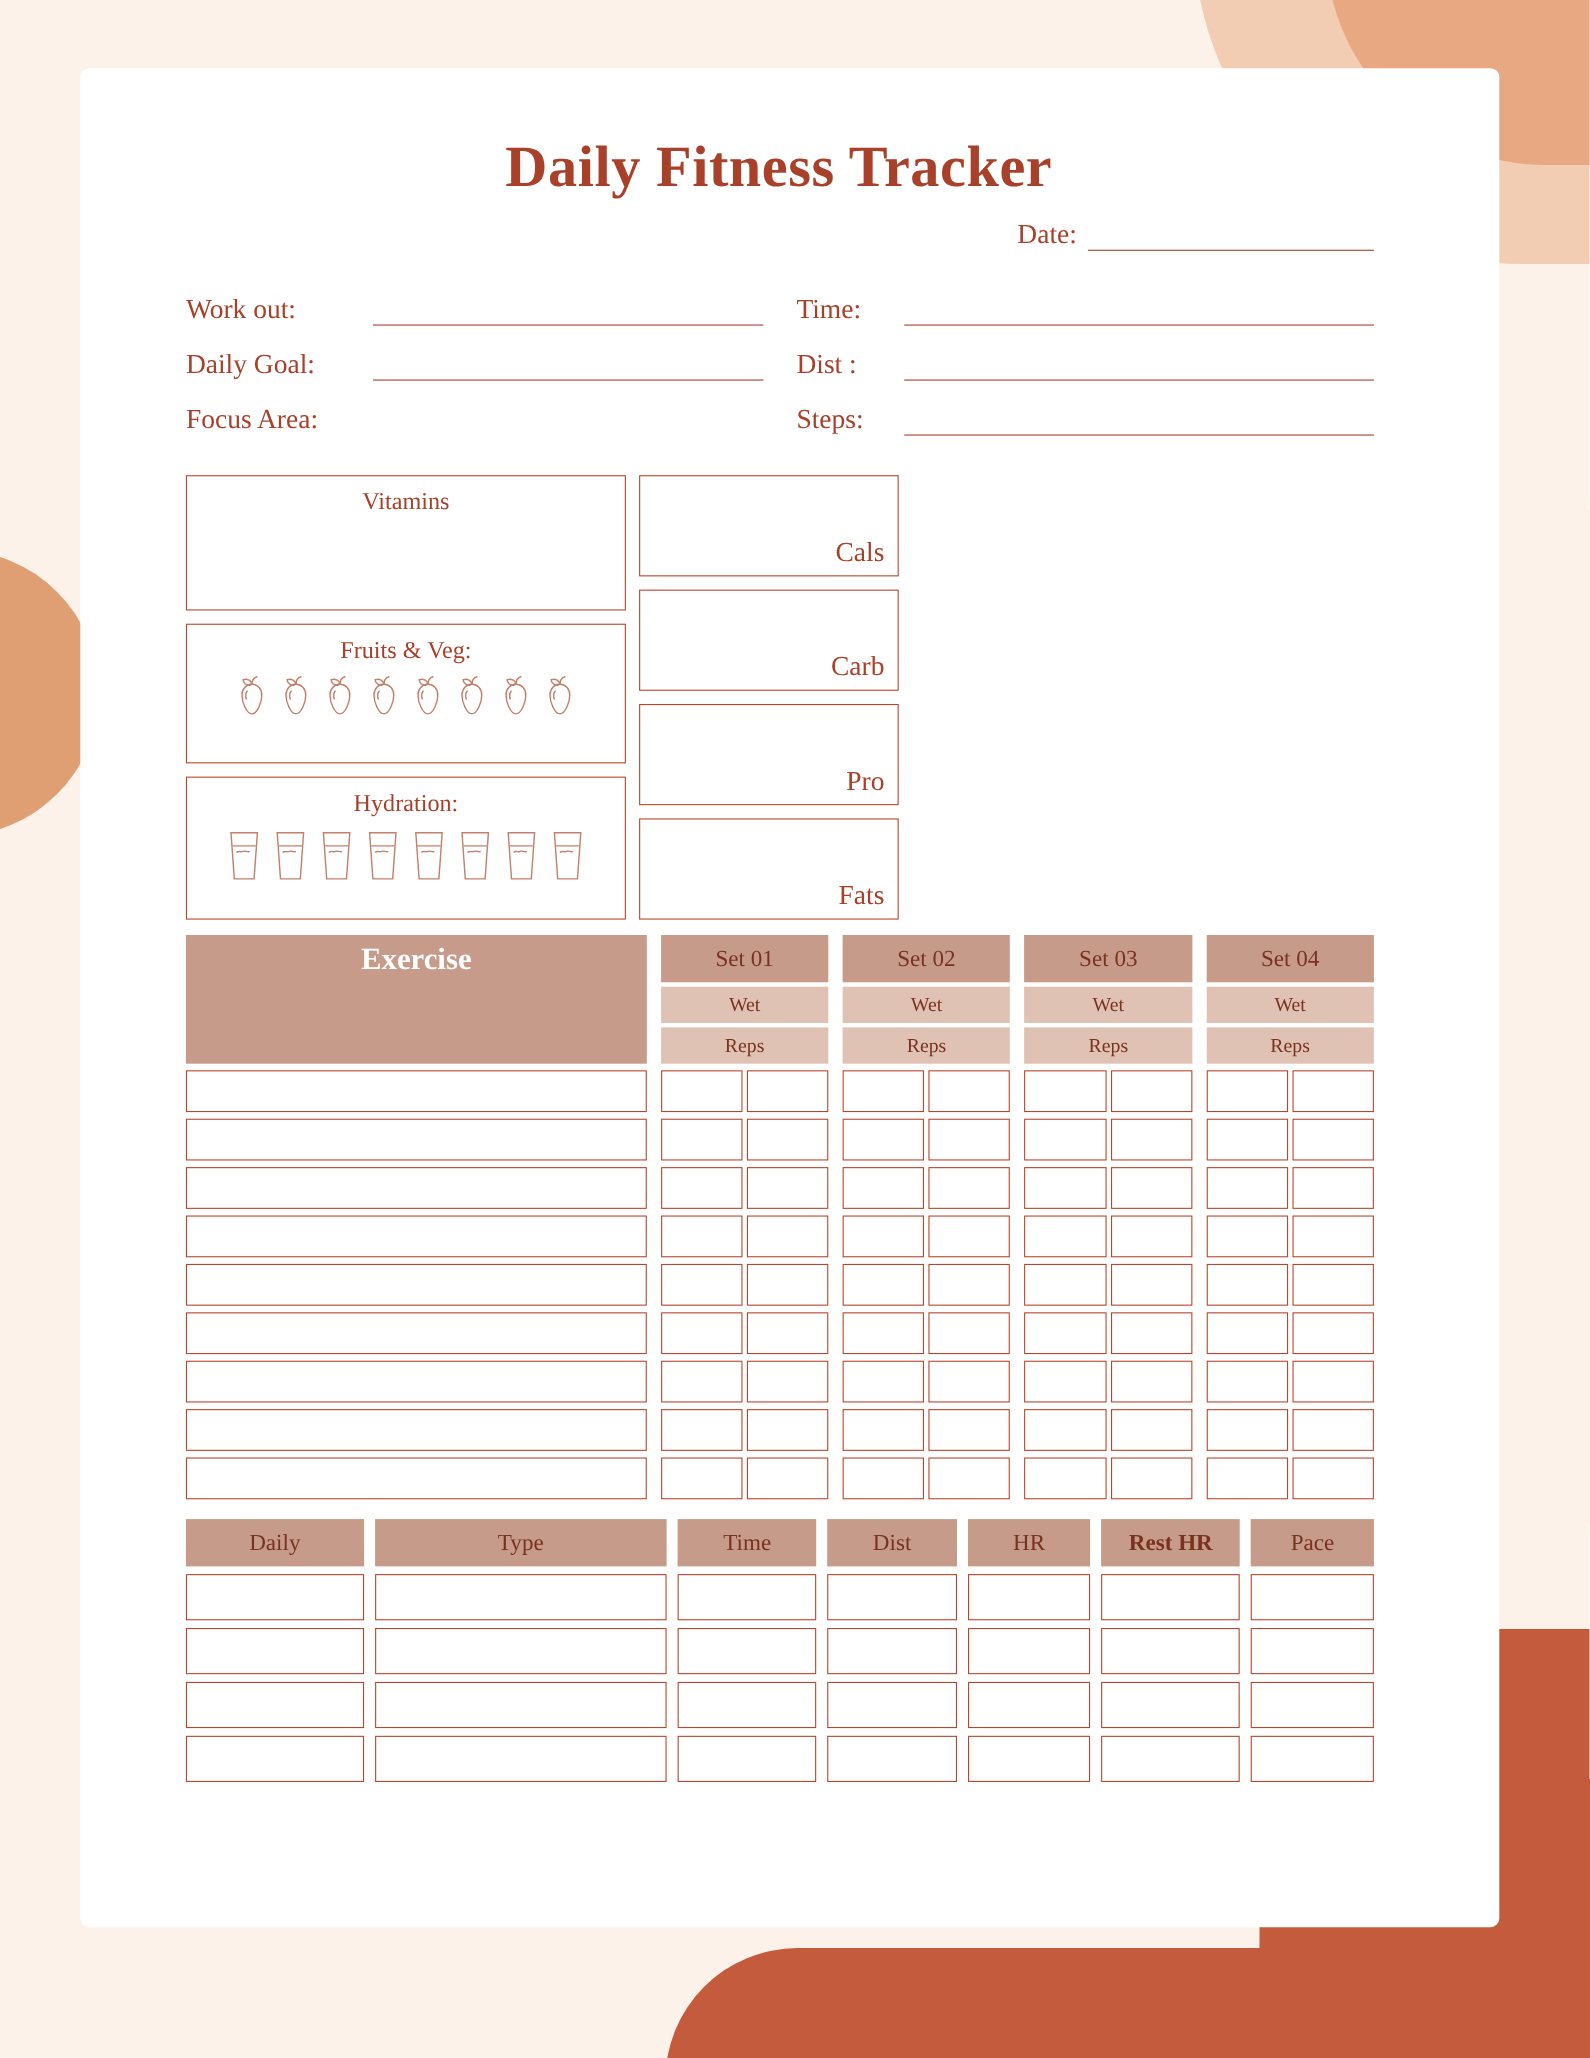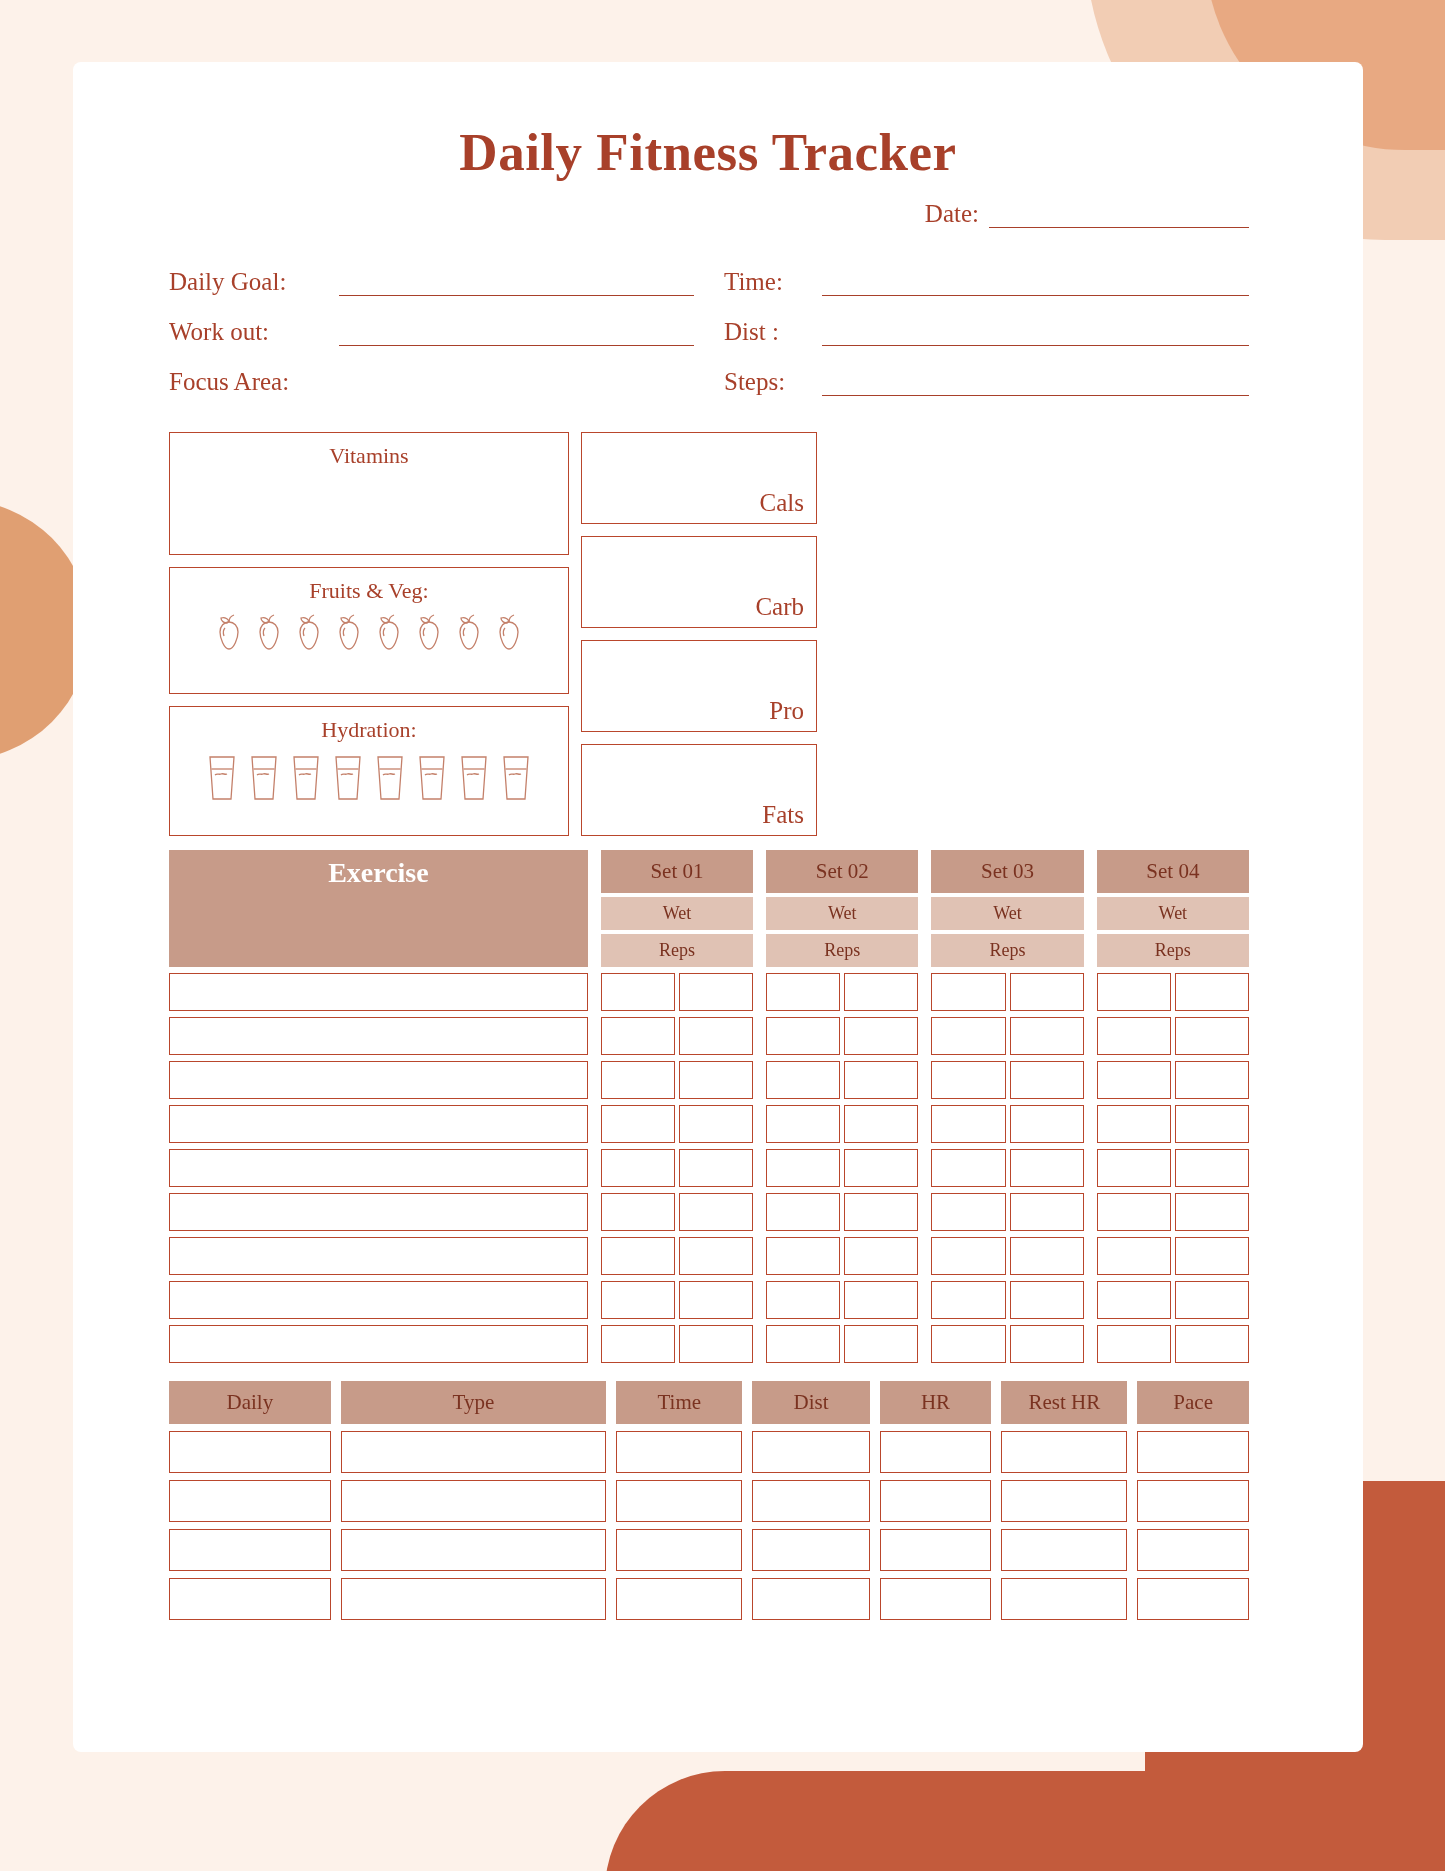--- a/index.html
+++ b/index.html
@@ -252,21 +252,21 @@
   }
   .c-cell {
     height: 42px;
     border: 1.6px solid #b9462c;
   }
   .w-date { width: 168px; }
   .w-type { width: 276px; }
   .w-time { width: 131px; }
   .w-dist { width: 122px; }
   .w-hr   { width: 116px; }
-  .w-rest { width: 131px; }
+  .w-rest { width: 131px; font-weight: bold; }
   .w-pace { width: 116px; }
 </style>
 </head>
 <body>
 
 <div class="bg-layer">
   <div class="blob-topright"></div>
   <div class="blob-topright2"></div>
   <div class="blob-left"></div>
   <div class="blob-bottom"></div>
@@ -278,25 +278,25 @@
   <div class="title">Daily Fitness Tracker</div>
 
   <div class="date-row">
     <span class="lbl">Date:</span>
     <span class="rule" style="width:260px"></span>
   </div>
 
   <div class="fields">
     <div class="col">
       <div class="field-line lw">
+        <span class="lbl">Work out:</span>
+        <span class="rule"></span>
+      </div>
+      <div class="field-line lw">
         <span class="lbl">Daily Goal:</span>
-        <span class="rule"></span>
-      </div>
-      <div class="field-line lw">
-        <span class="lbl">Work out:</span>
         <span class="rule"></span>
       </div>
       <div class="field-line lw noline">
         <span class="lbl">Focus Area:</span>
         <span class="rule"></span>
       </div>
     </div>
     <div class="col">
       <div class="field-line rw">
         <span class="lbl">Time:</span>

